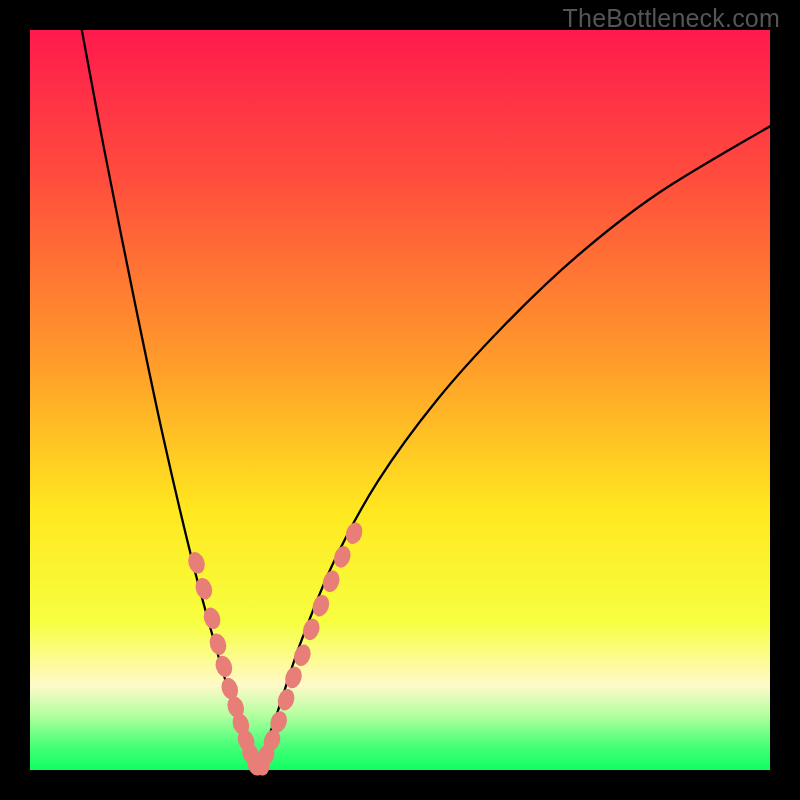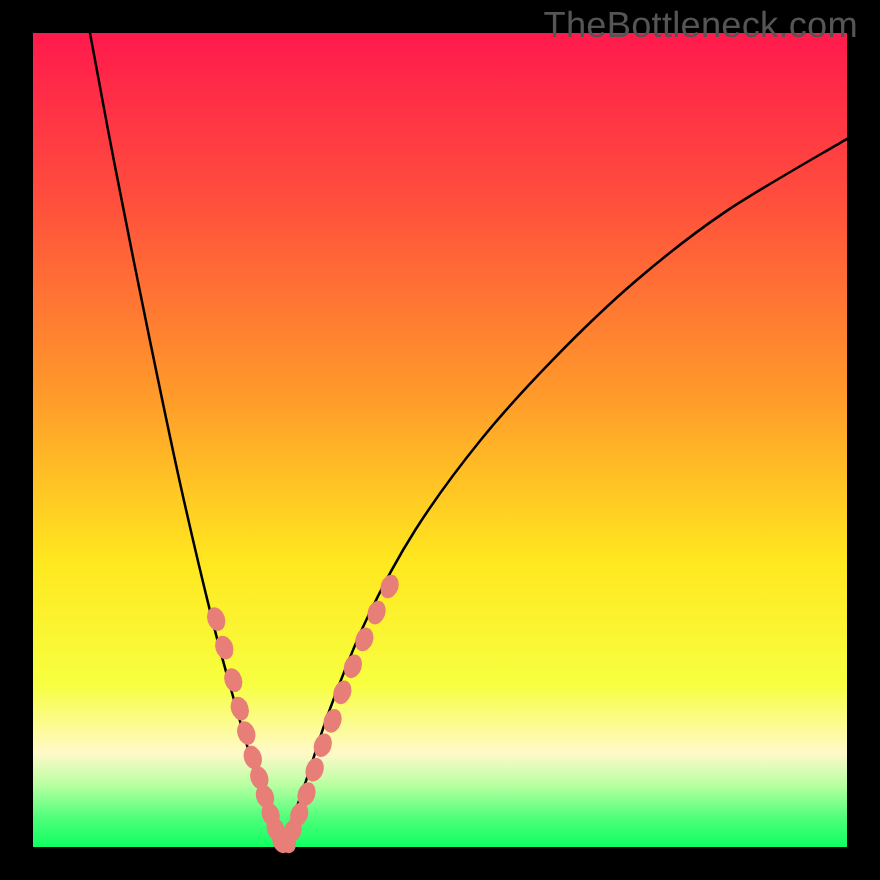--- a/index.html
+++ b/index.html
@@ -14,21 +14,21 @@
     position: relative;
     width: 800px;
     height: 800px;
     background: #000;
   }
   .watermark {
     position: absolute;
     top: 4px;
     right: 20px;
     font-family: Arial, Helvetica, sans-serif;
-    font-size: 33px;
+    font-size: 25px;
     font-weight: 500;
     color: #555555;
     letter-spacing: 0.2px;
     text-align: center;
   }
   svg {
     display: block;
   }
 </style>
 </head>

